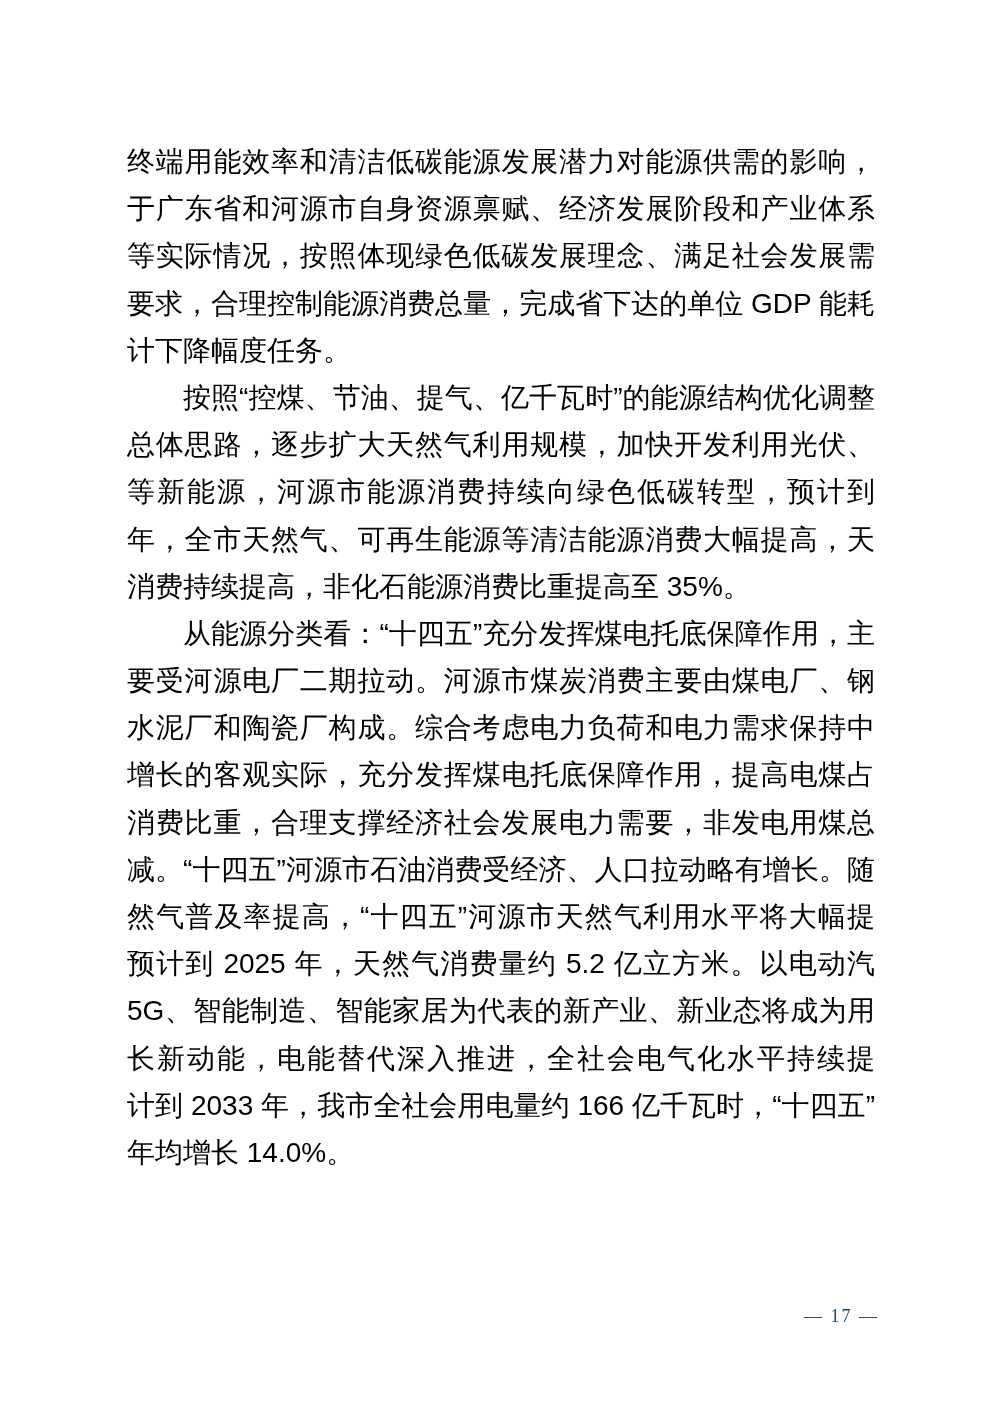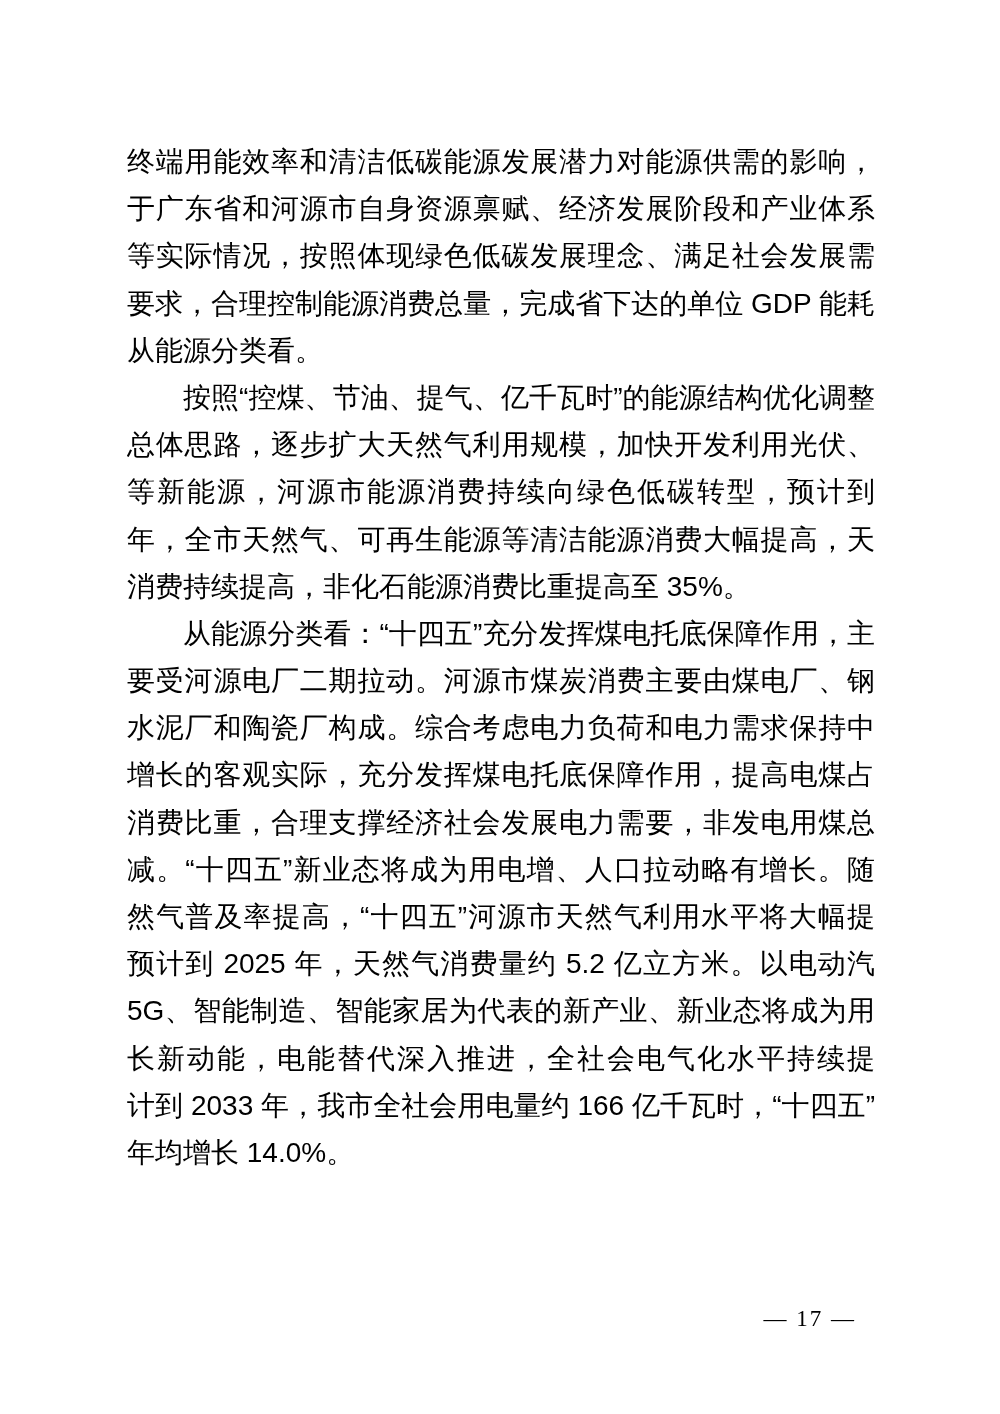--- a/index.html
+++ b/index.html
@@ -34,48 +34,48 @@
   }
   .line.indent {
     padding-left: 56px;
   }
   .line.last {
     text-align-last: left;
   }
   .footer {
     position: absolute;
     top: 1306px;
-    right: 144px;
+    right: 121px;
     font-family: "Liberation Serif", "DejaVu Serif", serif;
-    font-size: 23px;
-    color: #000000;
+    font-size: 18px;
+    color: #0c4a6e;
     letter-spacing: 2px;
   }
 </style>
 </head>
 <body>
 
 <div class="page">
   <div class="body-text" id="doc-body">
       <div class="line">终端用能效率和清洁低碳能源发展潜力对能源供需的影响，立足</div>
       <div class="line">于广东省和河源市自身资源禀赋、经济发展阶段和产业体系建设</div>
       <div class="line">等实际情况，按照体现绿色低碳发展理念、满足社会发展需求的</div>
       <div class="line">要求，合理控制能源消费总量，完成省下达的单位 GDP 能耗累</div>
-      <div class="line last">从能源分类看。</div>
+      <div class="line last">计下降幅度任务。</div>
       <div class="line indent">按照“控煤、节油、提气、亿千瓦时”的能源结构优化调整</div>
       <div class="line">总体思路，逐步扩大天然气利用规模，加快开发利用光伏、风电</div>
       <div class="line">等新能源，河源市能源消费持续向绿色低碳转型，预计到 2025</div>
       <div class="line">年，全市天然气、可再生能源等清洁能源消费大幅提高，天然气</div>
       <div class="line last">消费持续提高，非化石能源消费比重提高至 35%。</div>
       <div class="line indent">从能源分类看：“十四五”充分发挥煤电托底保障作用，主</div>
       <div class="line">要受河源电厂二期拉动。河源市煤炭消费主要由煤电厂、钢铁厂、</div>
       <div class="line">水泥厂和陶瓷厂构成。综合考虑电力负荷和电力需求保持中高速</div>
       <div class="line">增长的客观实际，充分发挥煤电托底保障作用，提高电煤占煤炭</div>
       <div class="line">消费比重，合理支撑经济社会发展电力需要，非发电用煤总体压</div>
-      <div class="line">减。“十四五”新业态将成为用电增、人口拉动略有增长。随</div>
+      <div class="line">减。“十四五”河源市石油消费受经济、人口拉动略有增长。随</div>
       <div class="line">然气普及率提高，“十四五”河源市天然气利用水平将大幅提高。</div>
       <div class="line">预计到 2025 年，天然气消费量约 5.2 亿立方米。以电动汽车、</div>
       <div class="line">5G、智能制造、智能家居为代表的新产业、新业态将成为用电增</div>
       <div class="line">长新动能，电能替代深入推进，全社会电气化水平持续提高，预</div>
       <div class="line">计到 2033 年，我市全社会用电量约 166 亿千瓦时，“十四五”</div>
       <div class="line last">年均增长 14.0%。</div>
     </div>
   <div class="footer">— 17 —</div>
 </div>
 

